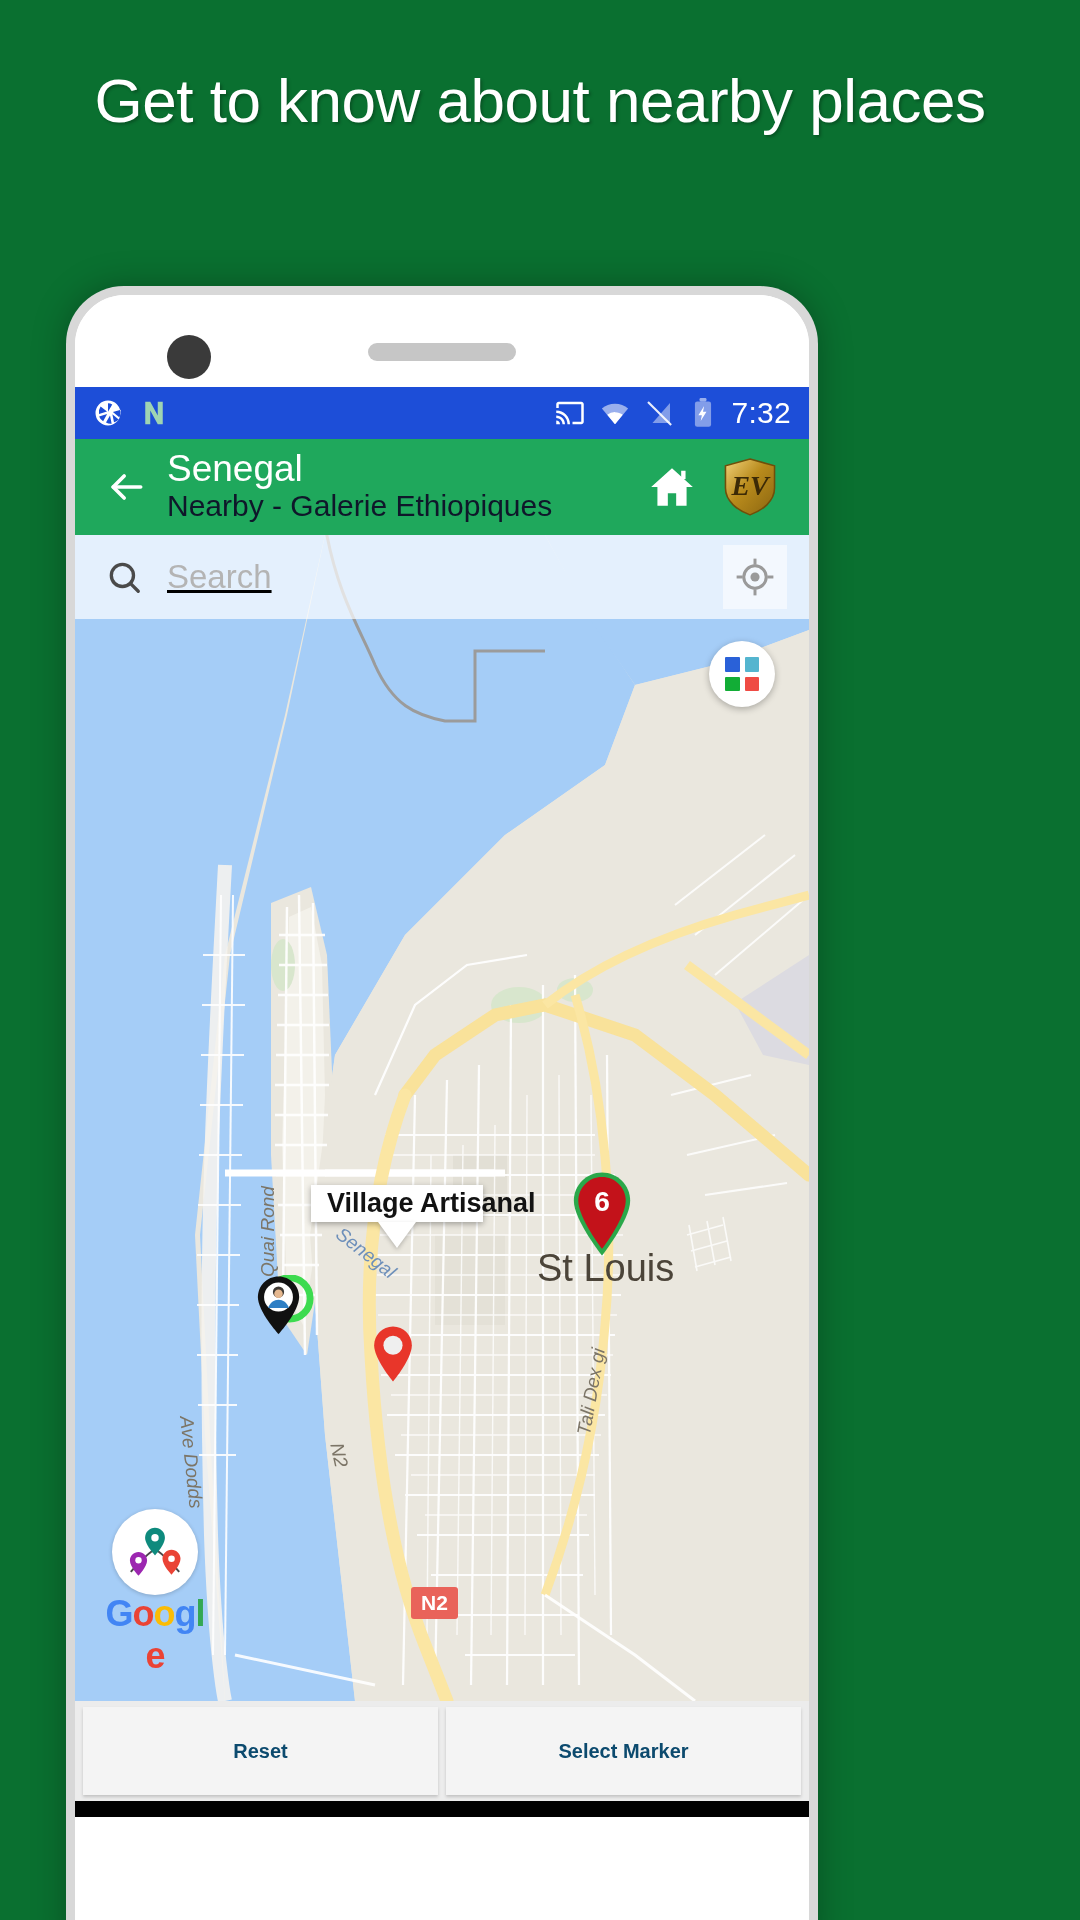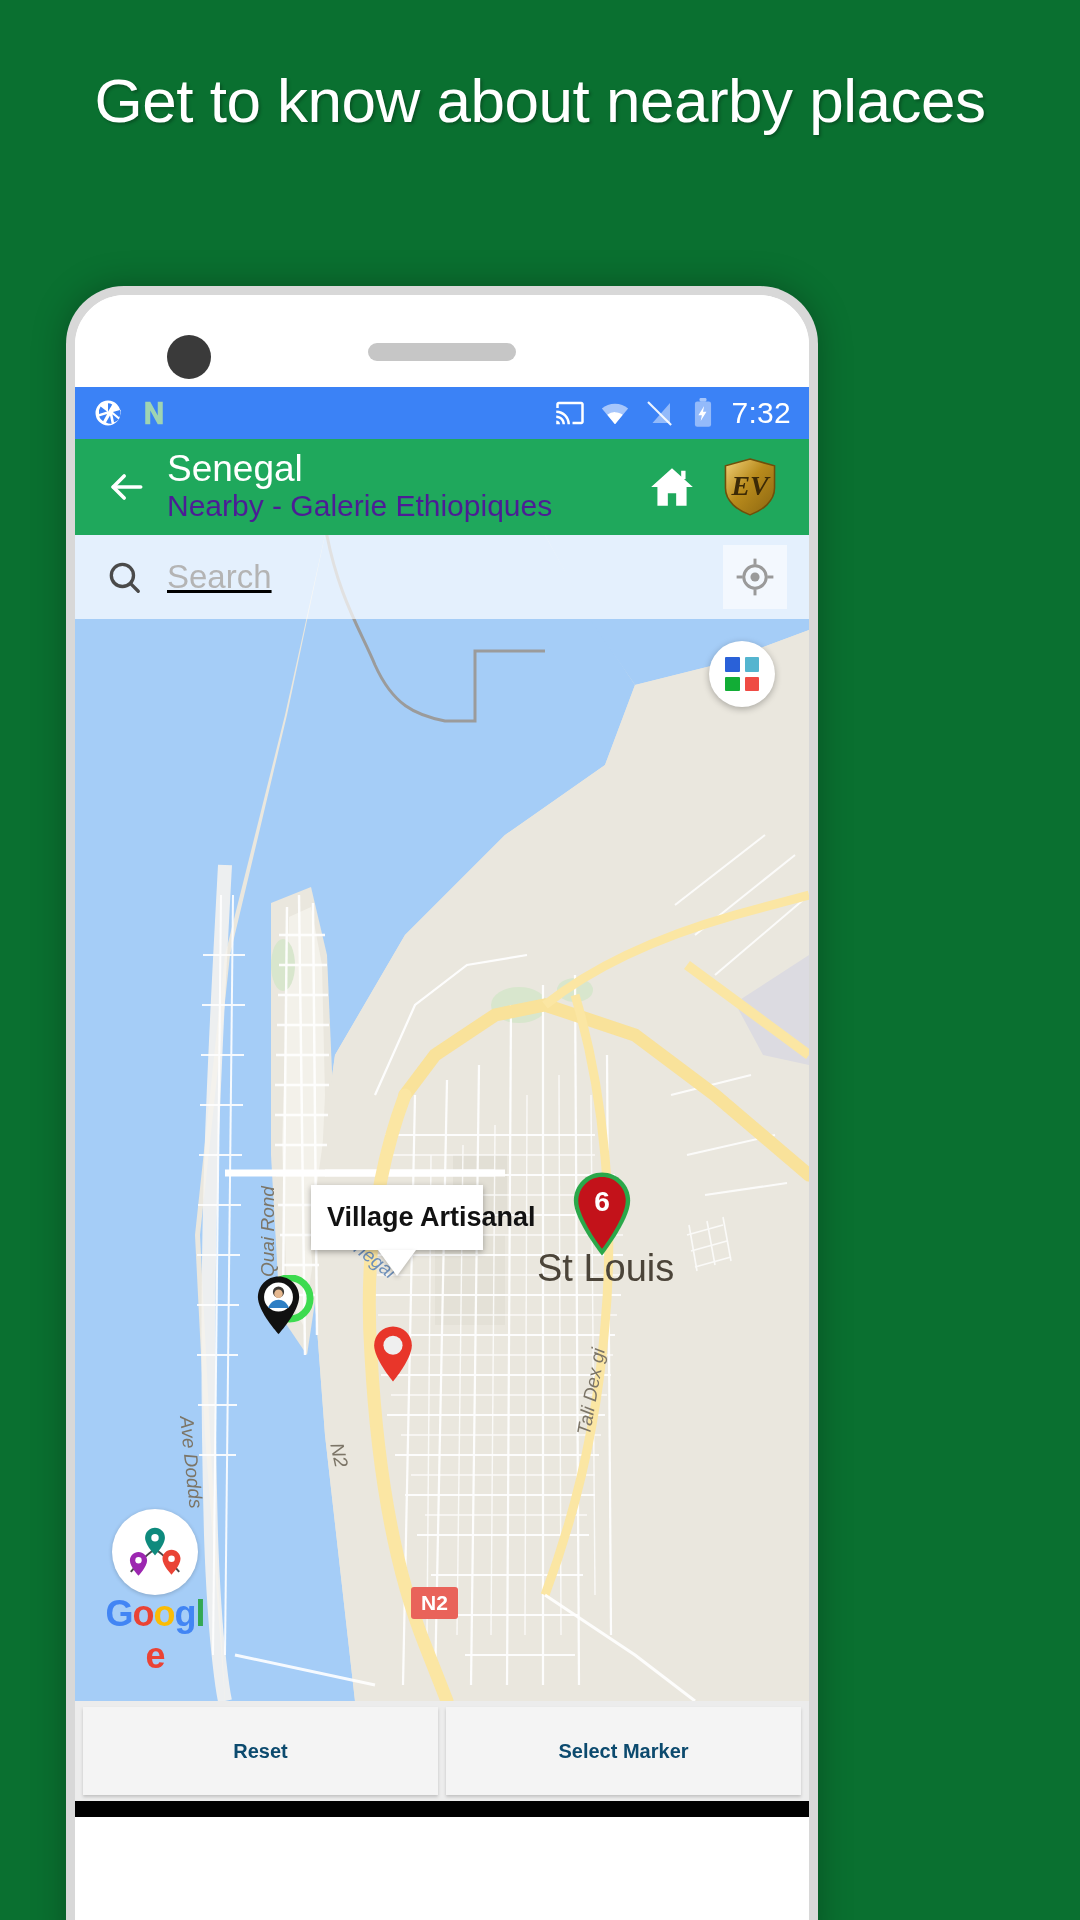--- a/index.html
+++ b/index.html
@@ -55,21 +55,21 @@
   .speaker{
     position:absolute; left:50%; top:48px;
     transform:translateX(-50%);
     width:148px; height:18px; border-radius:9px;
     background:#c6c6c6;
   }
 
   
   .status-bar{
     height:52px;
-    background:#3b82f6;
+    background:#1d4ed8;
     display:flex; align-items:center;
     padding:0 18px;
     color:#ffffff;
   }
   .sb-left{ display:flex; align-items:center; gap:16px; }
   .sb-right{ margin-left:auto; display:flex; align-items:center; gap:15px; }
   .sb-time{ font-size:30px; font-weight:500; letter-spacing:0.3px; color:#fff;}
   .sb-ico{ display:block; }
 
   
@@ -83,21 +83,21 @@
     width:62px; flex:0 0 62px;
     display:flex; align-items:center; justify-content:center;
     cursor:pointer;
   }
   .titles{ flex:1 1 auto; padding-left:10px; min-width:0;}
   .app-title{
     color:#ffffff; font-size:37px; line-height:1.0; font-weight:400;
     white-space:nowrap;
   }
   .app-sub{
-    color:#4c1d95; font-size:30px; line-height:1.25; font-weight:400;
+    color:#0f172a; font-size:30px; line-height:1.25; font-weight:400;
     white-space:nowrap;
   }
   .bar-action{
     width:78px; flex:0 0 78px;
     display:flex; align-items:center; justify-content:center;
     cursor:pointer;
   }
 
   
   .map-area{
@@ -147,21 +147,21 @@
 
   
   .info-window{
     position:absolute;
     left:236px; top:650px;
     width:172px;
     z-index:8;
   }
   .iw-box{
     background:#ffffff;
-    padding:17px 16px;
+    padding:3px 16px;
     box-shadow:0 2px 6px rgba(0,0,0,0.32);
     text-align:center;
   }
   .iw-title{
     font-size:27px; font-weight:bold; color:#121212;
     white-space:nowrap;
   }
   .iw-tail{
     width:0;height:0;margin:0 auto;
     border-left:19px solid transparent;

